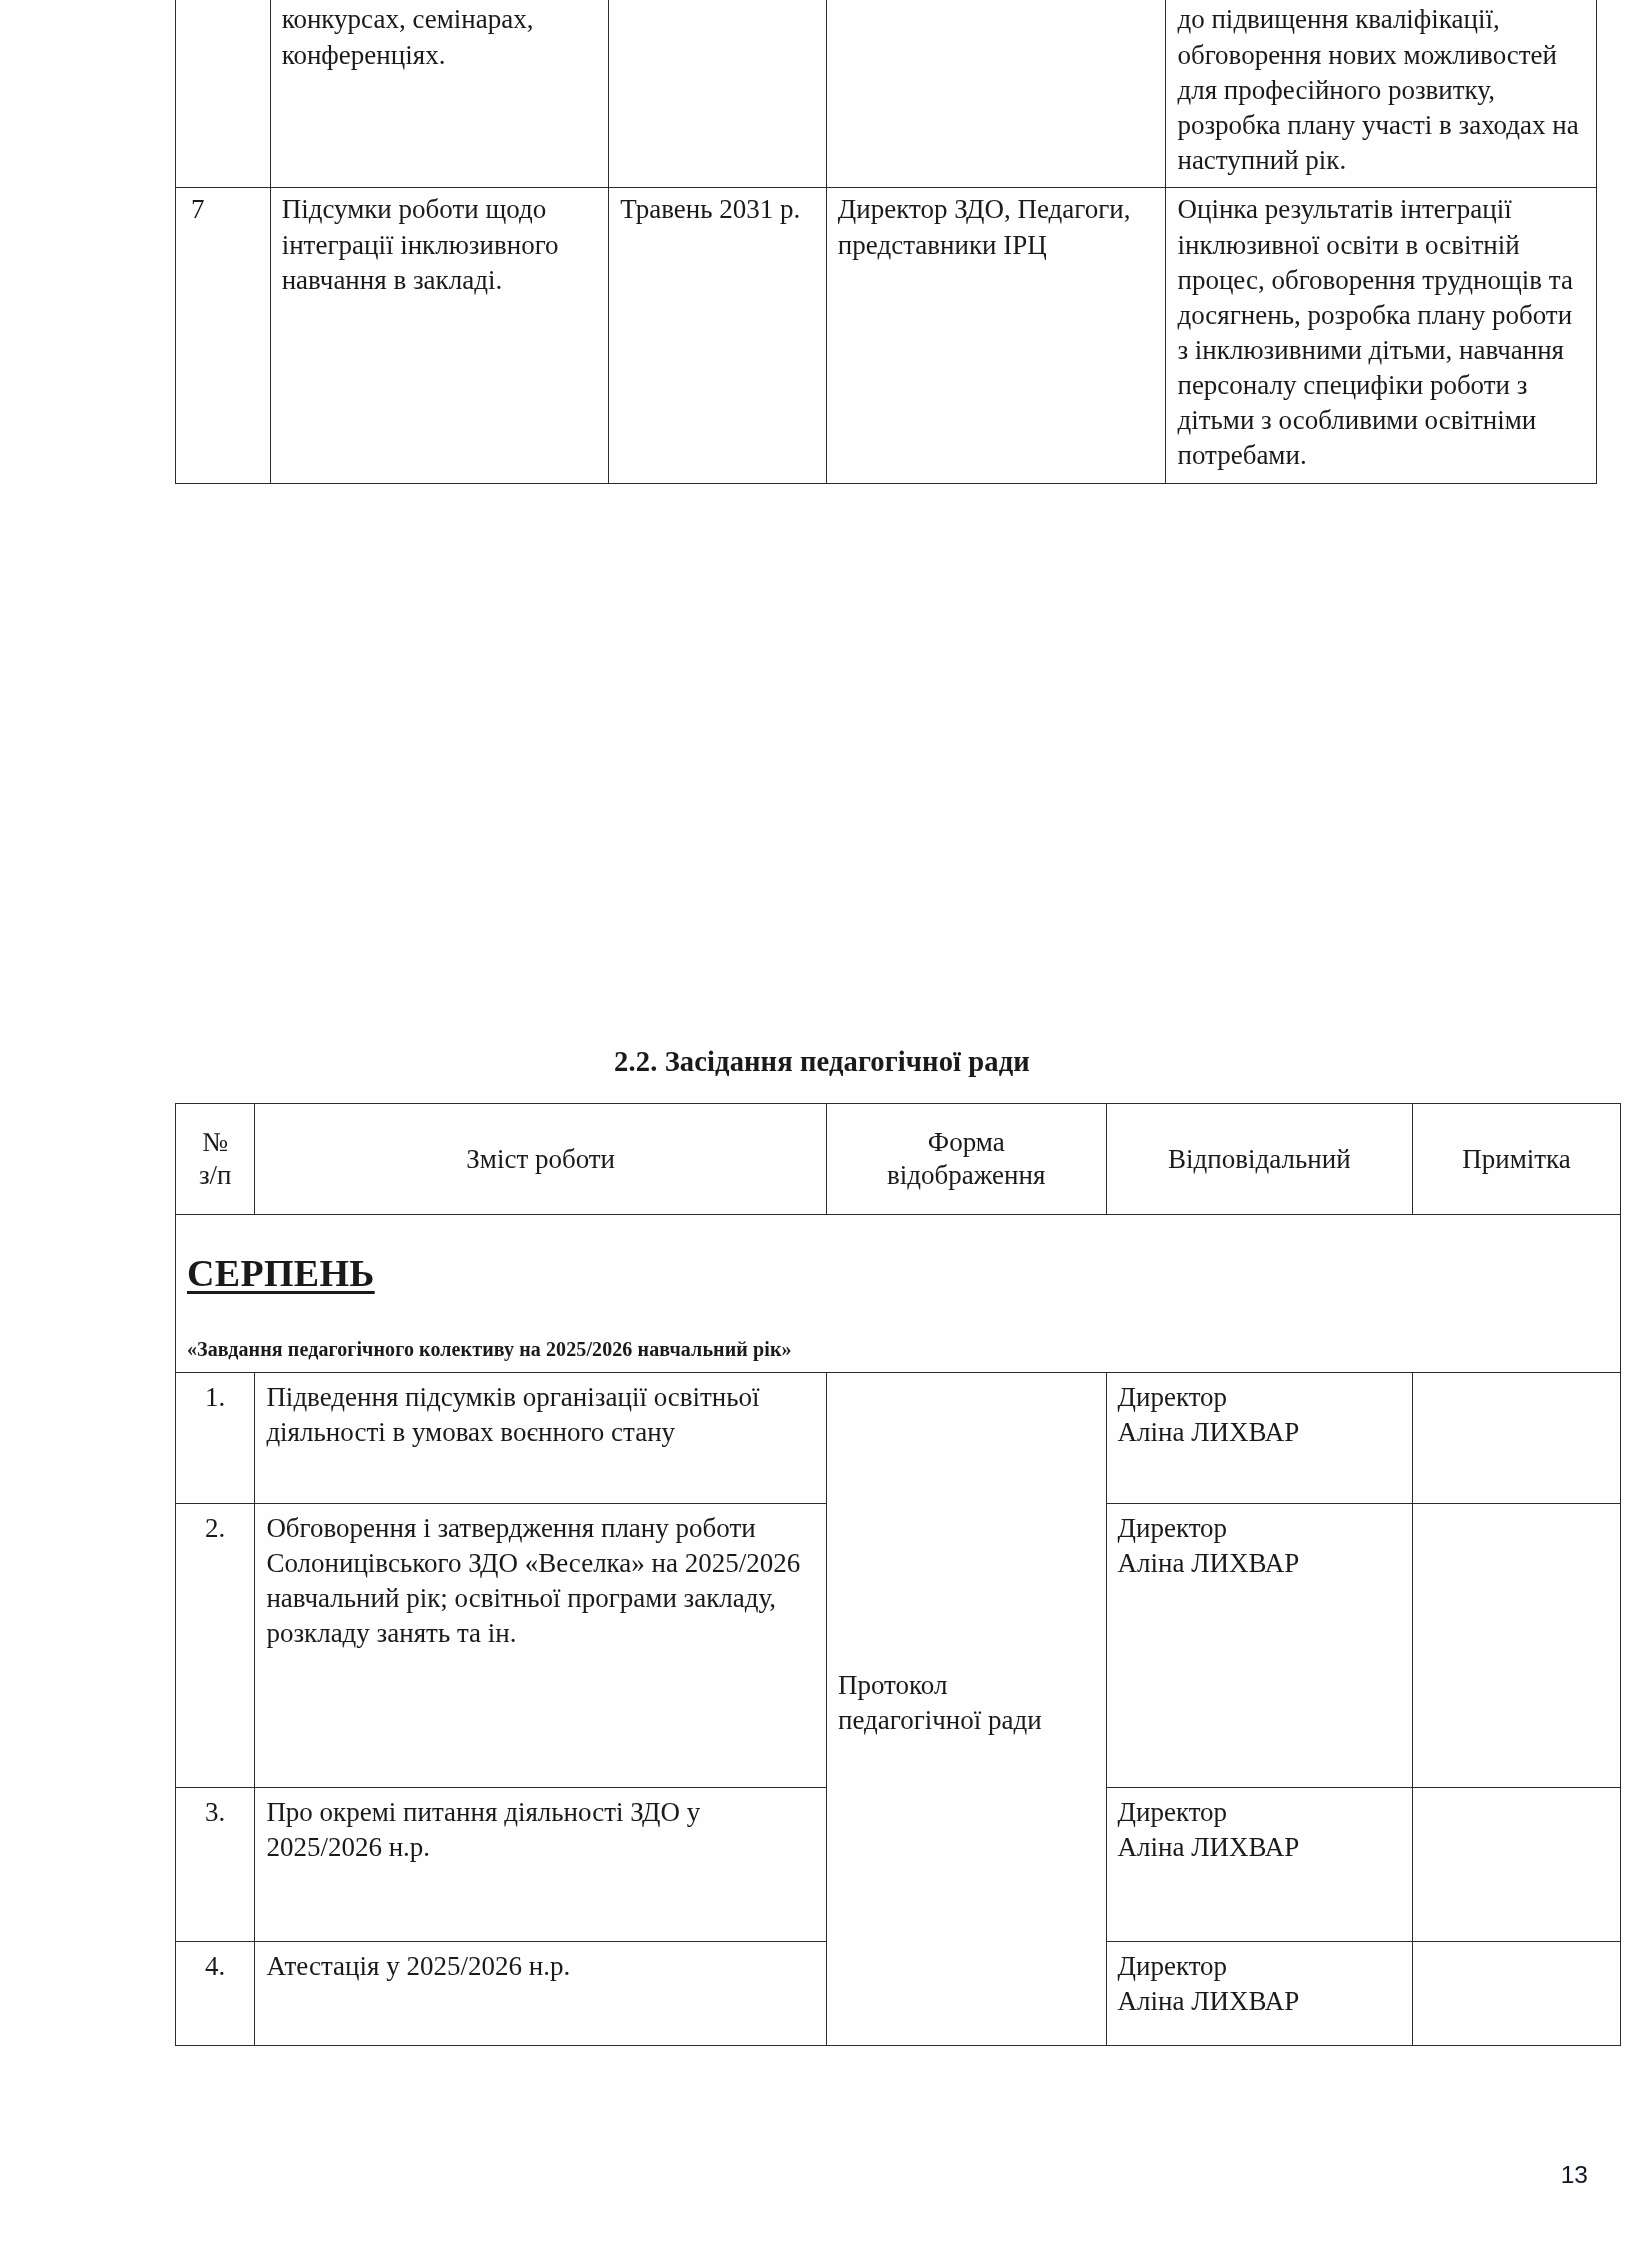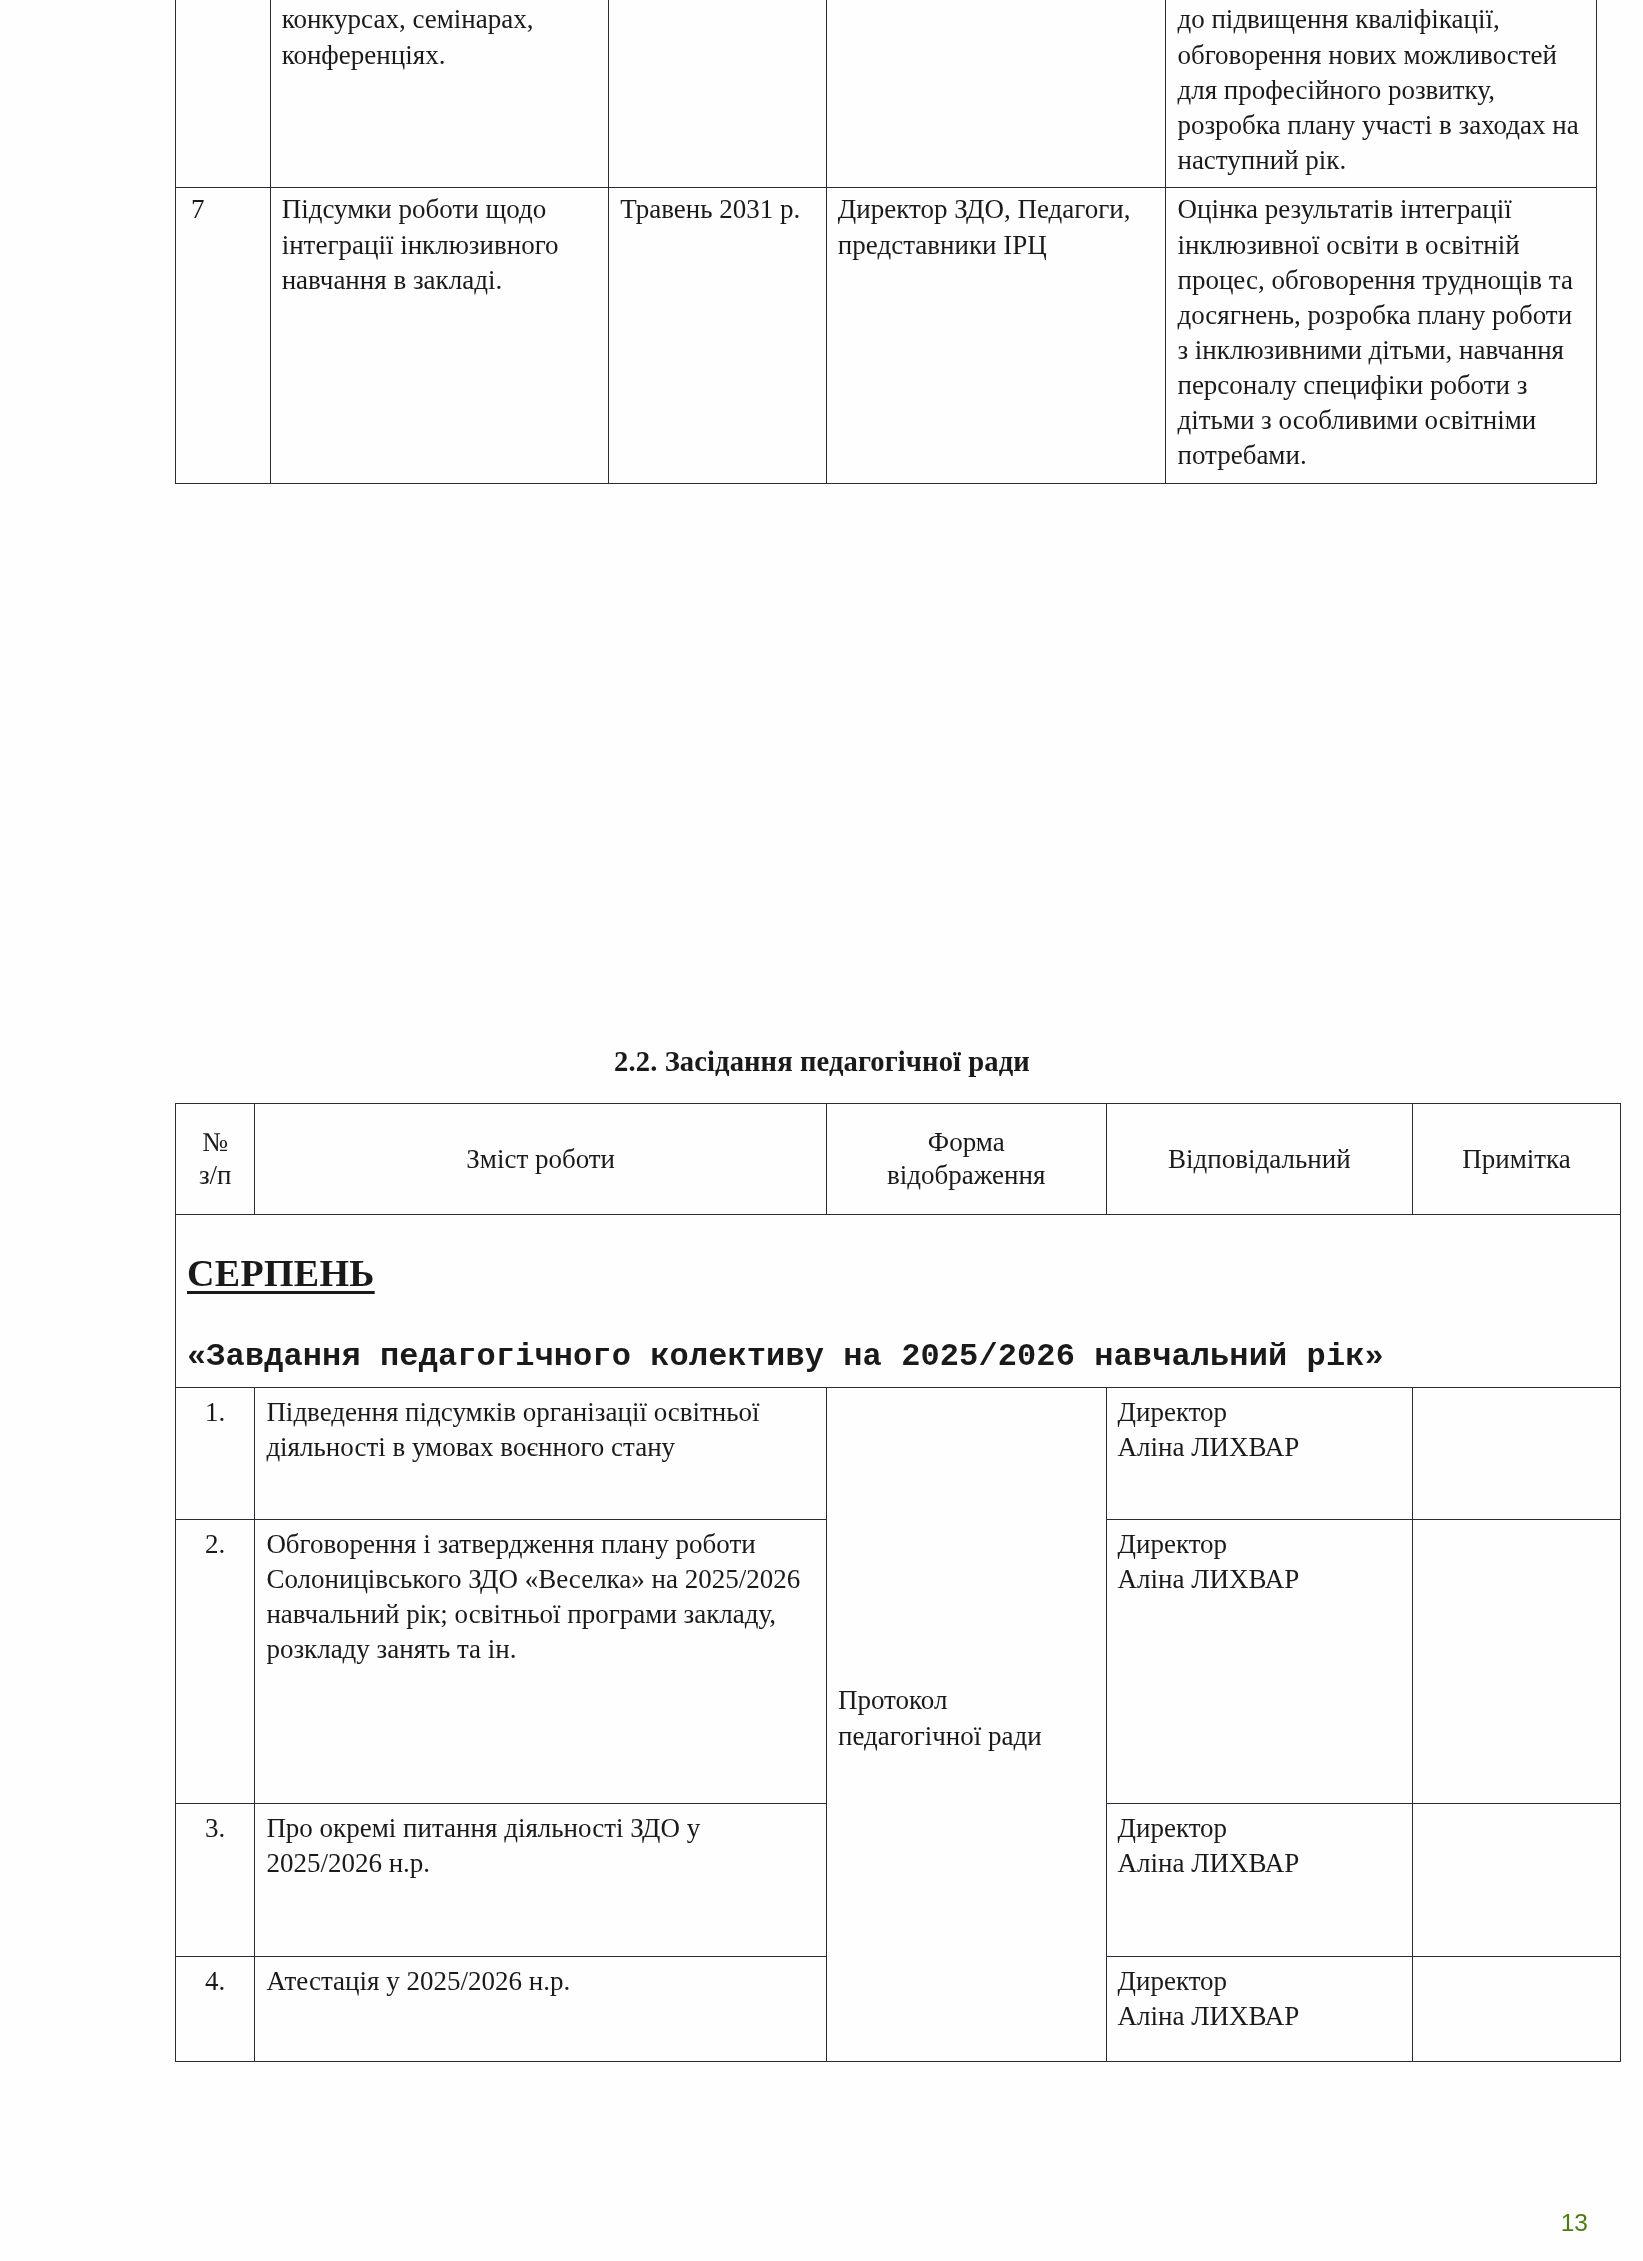--- a/index.html
+++ b/index.html
@@ -99,46 +99,44 @@
   .banner-month {
     font-size: 38px;
     font-weight: bold;
     text-decoration: underline;
     text-underline-offset: 4.8px;
     letter-spacing: 0.3px;
     margin-top: 27px;
   }
   .banner-sub {
     margin-top: 38px;
-    font-size: 32px;
+    font-size: 20px;
     font-weight: bold;
     letter-spacing: 0.1px;
-    font-family: Liberation Mono, monospace;
   }
 
   #table-two .c-form.merged {
     vertical-align: middle;
     padding-top: 0;
     padding-bottom: 12px;
   }
 
   .row-tall-1 td { height: 114px; }
   .row-tall-2 td { height: 267px; }
   .row-tall-3 td { height: 136px; }
   .row-tall-4 td { height: 87px; }
 
   
   .page-number {
     position: absolute;
     top: 2161px;
     right: 56px;
     font-size: 24.5px;
     font-family: "Liberation Sans", sans-serif;
-    color: #4d7c0f;
-    margin-top: 48px;
+    color: #0f172a;
   }
 </style>
 </head>
 <body>
 
 <div class="page">
 
   <table class="doc-table" id="table-one">
     <tbody>
       <tr class="cont-row">

